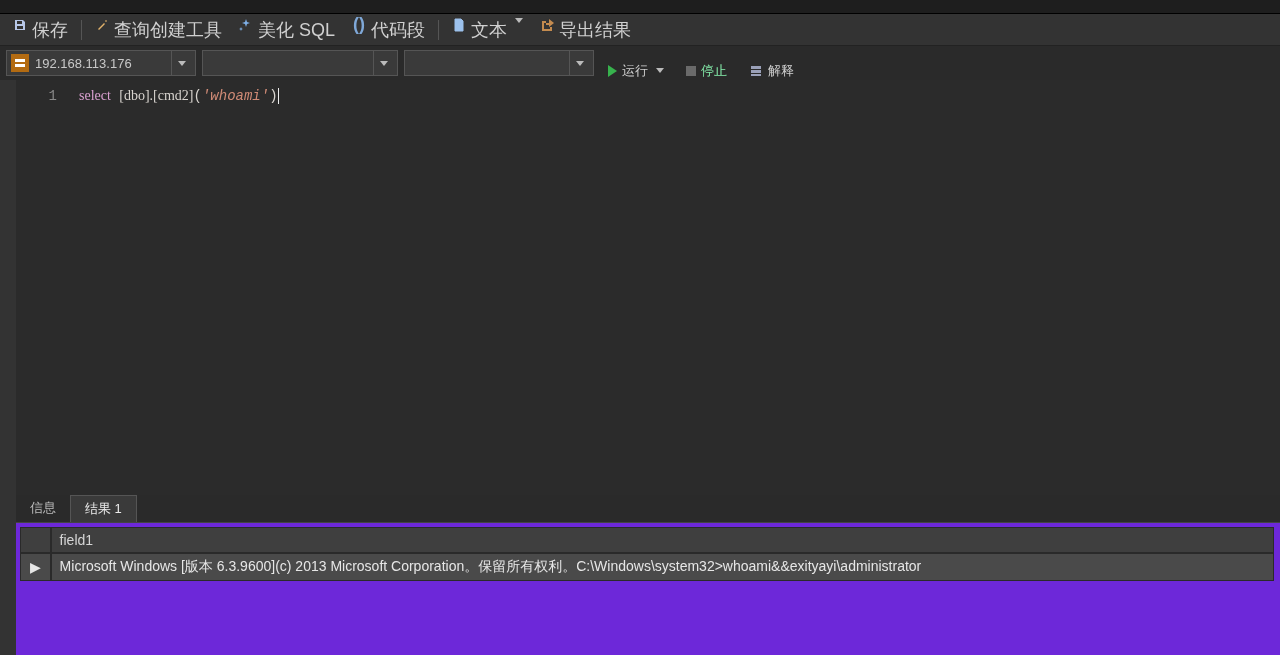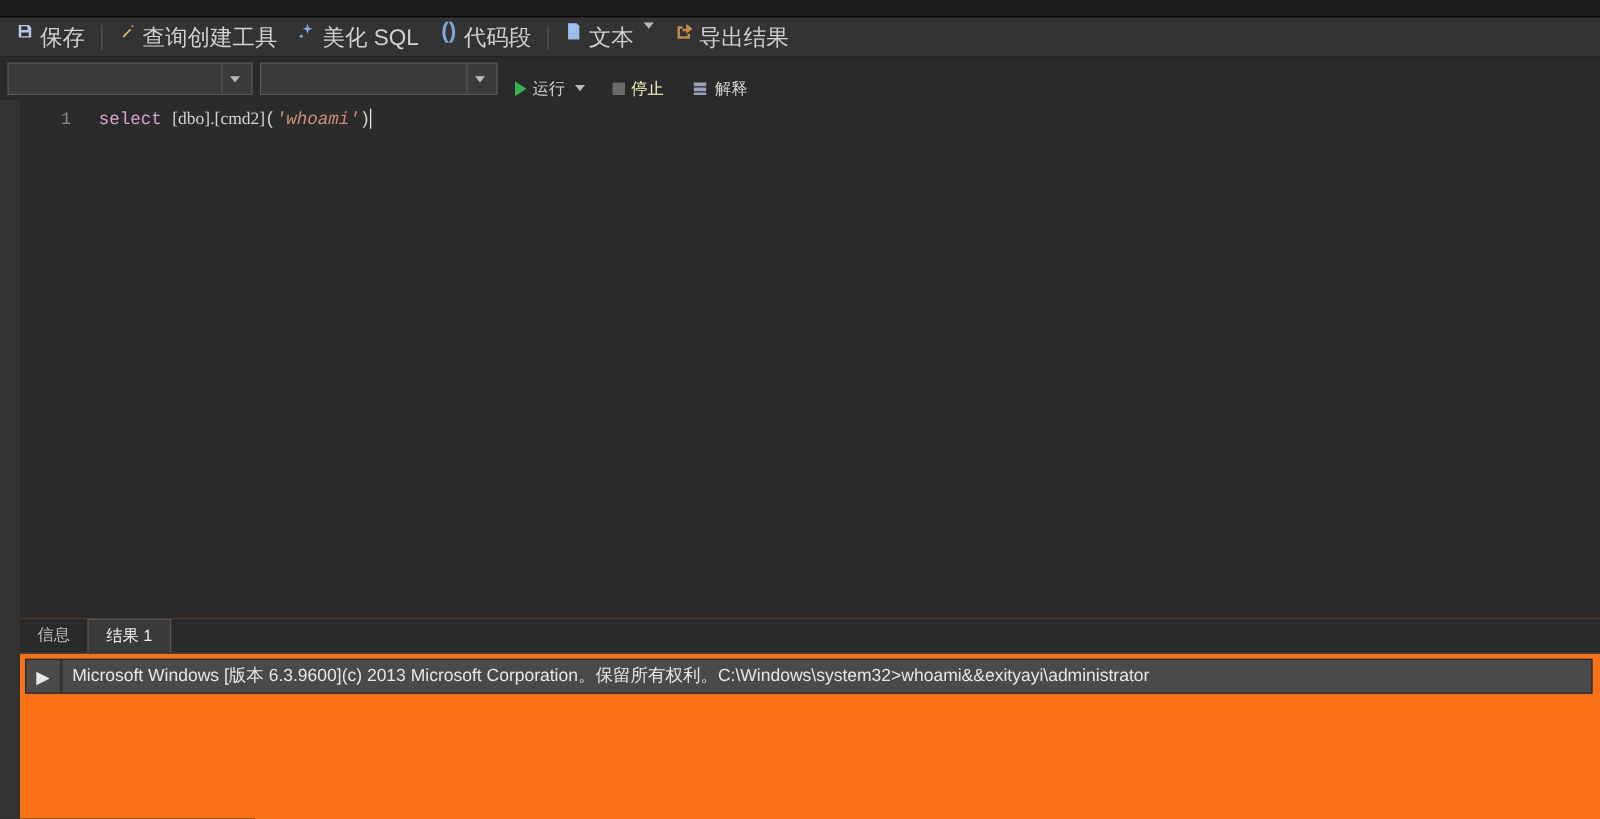--- a/index.html
+++ b/index.html
@@ -82,21 +82,21 @@
   width: 18px; height: 18px;
   background: #b36b12;
   display: inline-flex; align-items: center; justify-content: center;
   margin-right: 6px;
 }
 .action-btn {
   background: transparent; border: none; color: #d0d0d0;
   font-size: 13px; padding: 4px 8px;
   display: flex; align-items: center; gap: 5px; cursor: pointer; margin-top: 15px;
 }
-.action-btn.disabled { color: #fef9c3; cursor: default; }
+.action-btn.disabled { color: #86efac; cursor: default; }
 .tri-play {
   width: 0; height: 0;
   border-top: 6px solid transparent;
   border-bottom: 6px solid transparent;
   border-left: 9px solid #37b24d;
 }
 .sq-stop { width: 10px; height: 10px; background: #6a6a6a; }
 
 .editor {
   flex: 1;
@@ -112,32 +112,32 @@
   background: #2b2b2b;
   color: #8a8a8a;
   text-align: right;
   padding: 5px 14px 0 0;
 }
 .code-area {
   flex: 1;
   padding: 5px 8px 0 8px;
   position: relative;
 }
-.tok-kw { color: #d9a0d0; }
+.tok-kw { color: #d9a0d0; font-family: Liberation Serif, serif; }
 .tok-punct { color: #d8d4cf; }
 .tok-ident { color: #d8d4cf; font-family: Liberation Serif, serif; }
 .tok-str { color: #d08b76; font-style: italic; }
 .cursor-bar {
   display: inline-block; width: 1px; height: 16px;
   background: #eee; vertical-align: middle;
 }
 
 .bottom-pane {
   height: 160px;
-  background: #f97316;
+  background: #6d28d9;
   display: flex;
   flex-direction: column;
 }
 .bottom-tabs {
   display: flex;
   background: #2a2a2a;
   border-bottom: 1px solid #444;
 }
 .bottom-tab {
   padding: 4px 14px;
@@ -247,20 +247,33 @@
     <span class="icon svg-export">
       <svg width="14" height="14" viewBox="0 0 14 14">
           <path fill="currentColor" d="M2 3h4v2H4v6h6V9h2v4H2V3zm7-2l5 4-5 4V7H6V5h3V1z"></path>
         </svg>
     </span>
     <span>导出结果</span>
   </button>
 </div>
 
 <div class="conn-bar">
+  <div class="conn-select" style="width:190px">
+    <span style="display:flex;align-items:center">
+      <span class="conn-icon-box">
+        <svg width="12" height="12" viewBox="0 0 12 12">
+            <path fill="#fff" d="M1 2h10v3H1V2zm0 5h10v3H1V7z"></path>
+          </svg>
+      </span>
+      <span>192.168.113.176</span>
+    </span>
+    <span class="caret-box">
+        <span class="caret"></span>
+      </span>
+  </div>
   <div class="conn-select" style="width:196px">
     <span></span>
     <span class="caret-box">
         <span class="caret"></span>
       </span>
   </div>
   <div class="conn-select" style="width:190px">
     <span></span>
     <span class="caret-box">
         <span class="caret"></span>
@@ -300,20 +313,24 @@
     </div>
 
     <div class="bottom-pane">
       <div class="bottom-tabs">
         <div class="bottom-tab">信息</div>
         <div class="bottom-tab active">结果 1</div>
       </div>
       <div class="grid-wrap">
         <table class="grid" cellspacing="0" cellpadding="0">
           <tbody>
+              <tr class="hdr">
+            <td class="row-indicator"></td>
+            <td style="width:1150px">field1</td>
+          </tr>
           <tr class="row">
             <td class="row-indicator">▶</td>
             <td>Microsoft Windows [版本 6.3.9600](c) 2013 Microsoft Corporation。保留所有权利。C:\Windows\system32&gt;whoami&amp;&amp;exityayi\administrator</td>
           </tr>
         </tbody>
           </table>
       </div>
     </div>
 
   </div>

